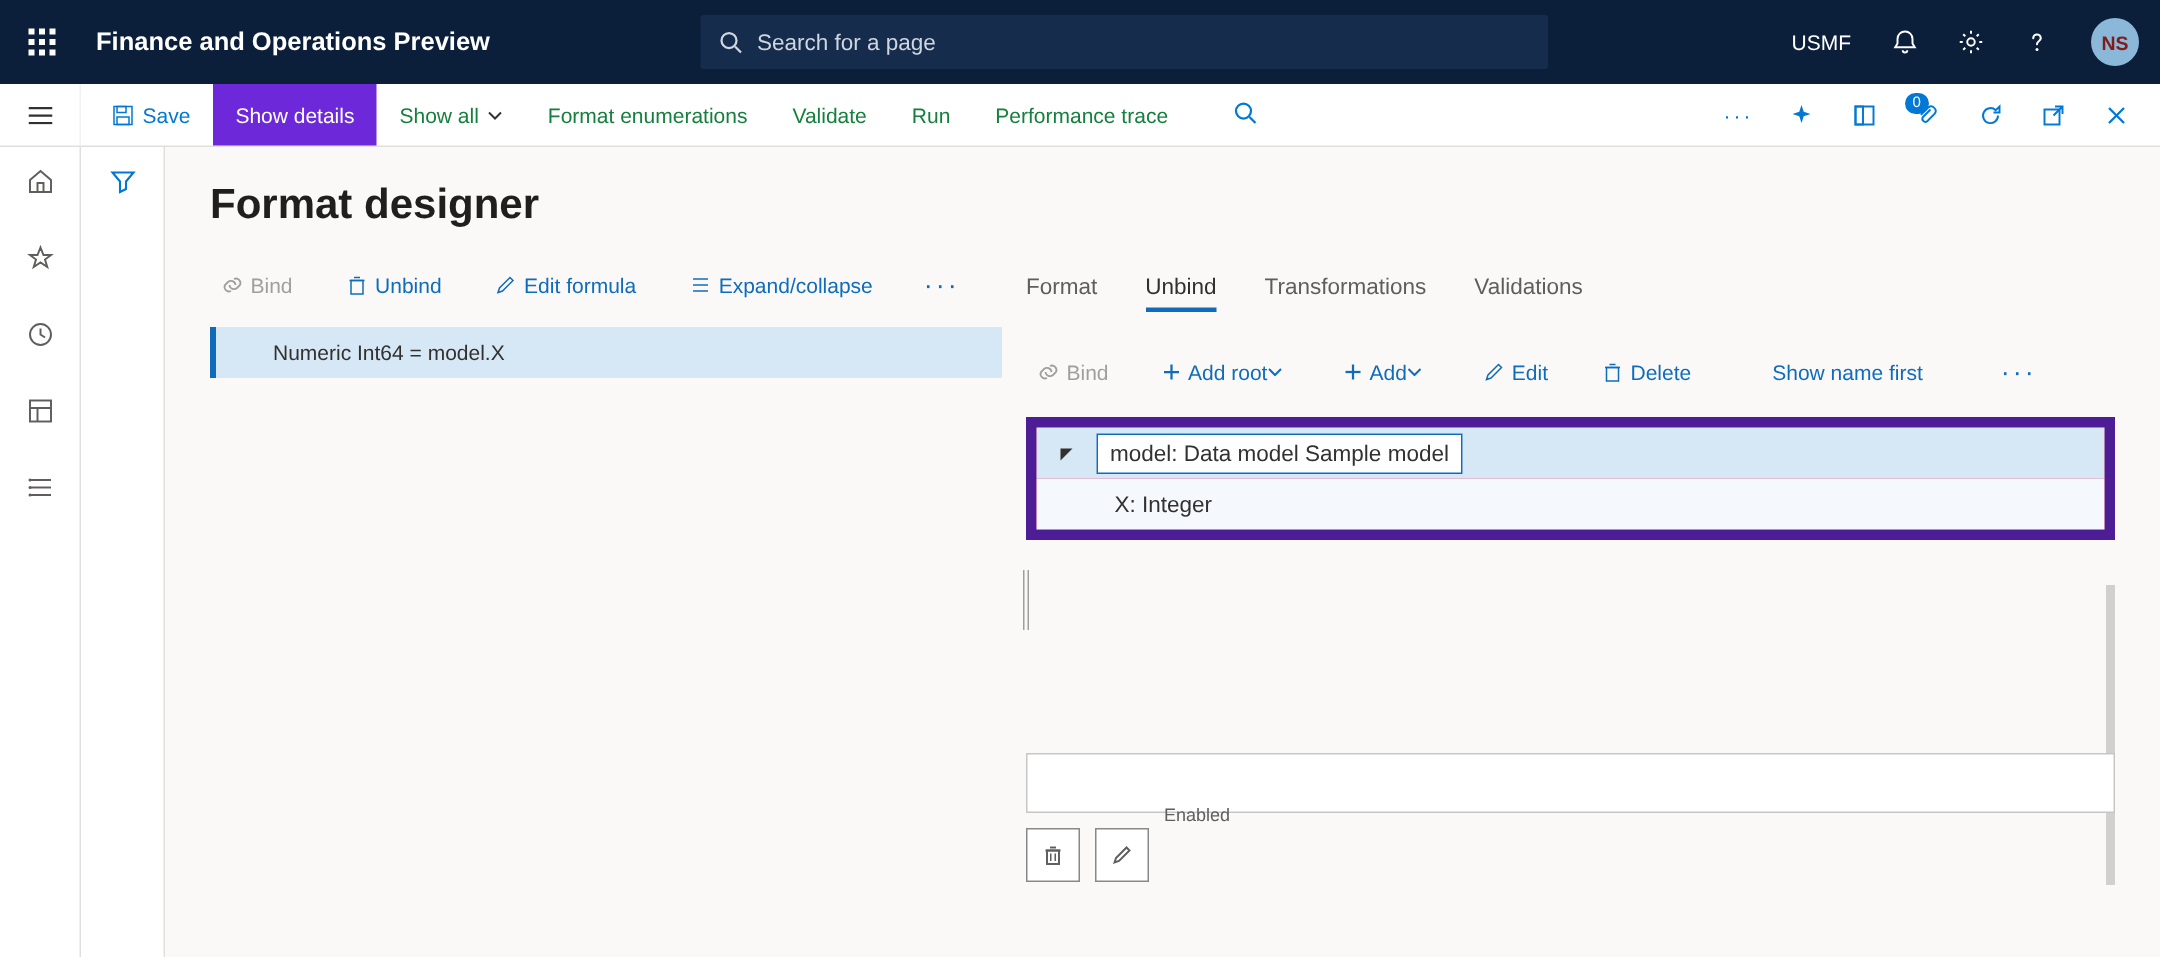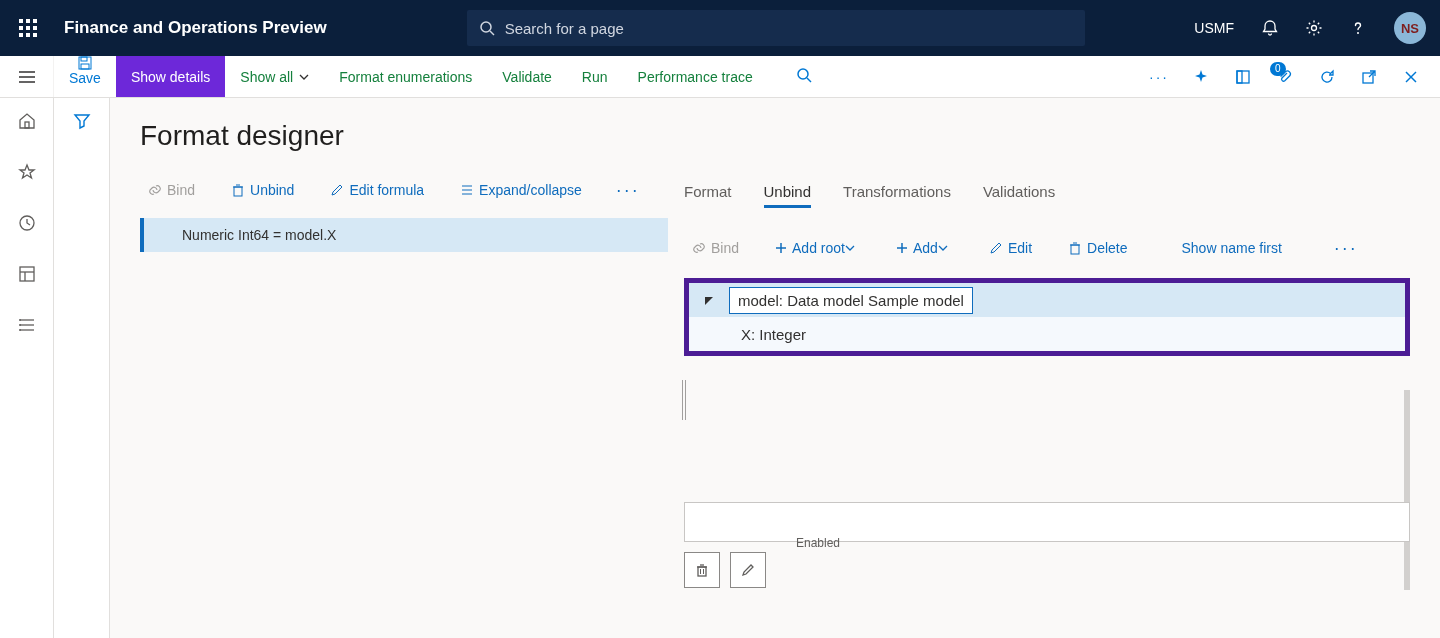--- a/index.html
+++ b/index.html
@@ -23,21 +23,21 @@
   .waffle {
     width: 56px; height: 56px; display:flex; align-items:center; justify-content:center;
   }
   .waffle-grid {
     display:grid; grid-template-columns:repeat(3,4px); grid-template-rows:repeat(3,4px); gap:3px;
   }
   .waffle-grid span { background:#fff; width:4px; height:4px; }
   .app-title { font-size:17px; font-weight:600; padding-left:8px; }
   .search-wrap {
     margin-left: 140px;
-    width: 618px;
+    width: 565px;
     height: 36px;
     background: #152c4d;
     border-radius:2px;
     display:flex; align-items:center;
     padding:0 12px;
     color:#d0d6e0;
   }
   .search-wrap svg { flex:0 0 auto; }
   .search-text { margin-left:10px; color:#d0d6e0; font-size:15px; }
   .topbar-right { margin-left:auto; display:flex; align-items:center; height:100%; }
@@ -49,21 +49,21 @@
     height: 42px;
     background:#fff;
     border-bottom:1px solid #e1dfdd;
     display:flex;
     align-items:center;
   }
   .menu-toggle { width:54px; display:flex; align-items:center; justify-content:center; height:100%; border-right:1px solid #f3f2f1;}
   .cmd-btn {
     height:100%; display:flex; align-items:center; padding:0 15px; font-size:14px; color:#15803d;
   }
-  .cmd-btn.blue { color:#0078d4;flex-direction:column; }
+  .cmd-btn.blue { color:#0078d4; }
   .cmd-btn.active { background:#6d28d9; color:#fff; }
   .cmd-btn svg, .cmd-btn .chev { margin-left:6px; }
   .cmd-btn .pre-icon { margin-right:6px; }
   .cmdbar-right { margin-left:auto; display:flex; align-items:center; height:100%; padding-right:8px; }
   .cmdbar-right .ricon { width:42px; height:42px; display:flex; align-items:center; justify-content:center; position:relative; }
   .badge0 {
     position:absolute; top:6px; left:6px; background:#0078d4; color:#fff; font-size:10px;
     border-radius:9px; padding:0 5px; line-height:14px; height:14px;
   }
   
@@ -78,21 +78,21 @@
     background:#fff; border-right:1px solid #e1dfdd;
     display:flex; justify-content:center; padding-top:14px;
   }
   
   .main {
     position:absolute; top:98px; left:110px; right:0; bottom:0;
     background:#faf9f8;
     padding:18px 30px 0 30px;
   }
   .breadcrumb { font-size:13px; color:#605e5c; letter-spacing:.3px; }
-  .page-title { font-size:28px; font-weight:400; color:#201f1e; margin-top:4px; }
+  .page-title { font-size:28px; font-weight:700; color:#201f1e; margin-top:4px; }
   .panels { display:flex; margin-top:18px; position:relative; height:calc(100% - 70px);}
   .left-panel { width:528px; flex:0 0 auto; }
   .right-panel { flex:1; margin-left:16px; position:relative; }
   
   .ltoolbar, .rtoolbar { display:flex; align-items:center; gap:20px; height:40px; }
   .tbtn { display:flex; align-items:center; padding:4px 8px; font-size:14px; color:#0f6cbd; }
   .tbtn.disabled { color:#a19f9d; }
   .tbtn svg { margin-right:5px; }
   .ellipsis { color:#0f6cbd; font-size:18px; padding:0 6px; letter-spacing:2px; }
   .format-row {
@@ -107,21 +107,21 @@
   }
   
   .tabs { display:flex; gap:32px; height:40px; align-items:flex-end; }
   .tab { font-size:15px; color:#605e5c; padding-bottom:10px; position:relative; }
   .tab.active { color:#323130; font-weight:400; }
   .tab.active::after { content:""; position:absolute; left:0; right:0; bottom:2px; height:3px; background:#0f6cbd; }
   .rtoolbar { margin-top:18px; }
   .tree {
     margin-top:10px;
     background:#be185d;
-    border:5px solid #4c1d95;
+    border:7px solid #4c1d95;
   }
   .tree-row { height:34px; display:flex; align-items:center; position:relative; }
   .tree-row.sel { background:#d6e8f5; }
   .tree-expander {
     position:absolute; left:16px;
     width:0;height:0;border-left:5px solid transparent;border-right:5px solid transparent;border-top:7px solid #323130;
     transform:rotate(0deg);
   }
   .node-box {
     margin-left:40px;
@@ -456,19 +456,19 @@
                 <line x1="6.5" y1="7" x2="6.5" y2="12" stroke="#605e5c"></line>
                 <line x1="9.5" y1="7" x2="9.5" y2="12" stroke="#605e5c"></line>
               </svg>
           </div>
           <div class="iconbtn">
             <svg width="16" height="16" viewBox="0 0 16 16">
                 <path d="M3 13l1-3 7-7 2 2-7 7-3 1z" stroke="#605e5c" fill="none" stroke-width="1.3"></path>
               </svg>
           </div>
           <div style="position:relative;">
-            <div style="font-size:12px;color:#605e5c;position:absolute;top:-34px;left:20px;">Enabled</div>
+            <div style="font-size:12px;color:#605e5c;position:absolute;top:-34px;left:0;">Enabled</div>
           </div>
         </div>
       </div>
     </div>
   </div>
 </div>
 
 </body></html>

